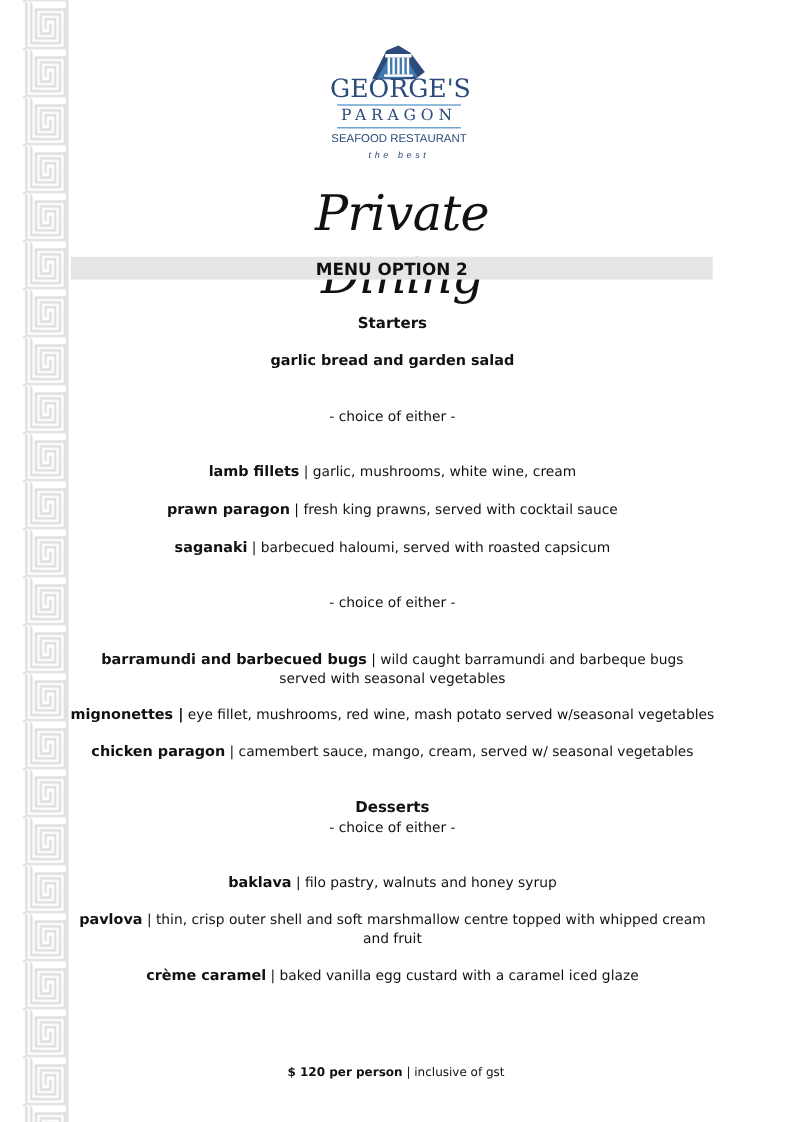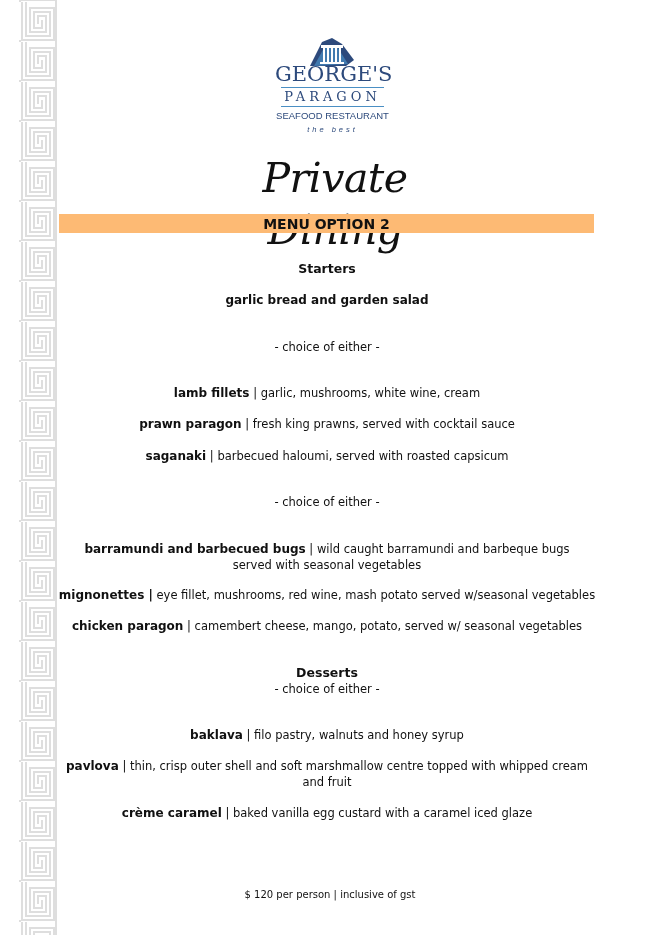--- a/index.html
+++ b/index.html
@@ -7,30 +7,30 @@
   .border-strip { position:absolute; left:18px; top:0; width:40px; height:935px; overflow:hidden; }
   .border-strip svg { display:block; }
   .logo { position:absolute; left:275px; top:34px; width:115px; height:106px; text-align:center; }
   .logo .temple { position:absolute; left:33px; top:2px; width:48px; height:34px; }
   .logo .brand-1 { position:absolute; left:0; top:28px; width:115px; font-family:"DejaVu Serif", serif; font-size:21px; color:#2d4a7c; letter-spacing:0px; line-height:24px; }
   .logo .rule { position:absolute; left:6px; width:103px; height:1px; background:#4a8fc4; }
   .logo .brand-2 { position:absolute; left:0; top:55px; width:115px; font-family:"DejaVu Serif", serif; font-size:13px; color:#2d4a7c; letter-spacing:4px; line-height:16px; }
   .logo .brand-3 { position:absolute; left:0; top:76px; width:115px; font-family:"Liberation Sans", sans-serif; font-size:9.5px; color:#2d4a7c; line-height:12px; }
   .logo .tagline { position:absolute; left:0; top:91px; width:115px; font-family:"Liberation Sans", sans-serif; font-style:italic; font-size:7.5px; color:#2d4a7c; letter-spacing:3px; line-height:10px; }
   .script-title { position:absolute; left:190px; top:152px; width:290px; text-align:center; font-family:"DejaVu Serif", serif; font-style:italic; font-size:41px; color:#111; line-height:52px; letter-spacing:-0.5px; }
-  .banner { position:absolute; left:59px; top:214px; width:535px; height:19px; background:#fdba74; text-align:center; }
+  .banner { position:absolute; left:59px; top:214px; width:535px; height:19px; background:#e5e5e5; text-align:center; }
   .banner span { font-family:"DejaVu Sans", sans-serif; font-weight:bold; font-size:14px; line-height:19px; color:#111; }
   .menu { position:absolute; left:62px; width:530px; text-align:center; font-family:"DejaVu Sans", sans-serif; font-size:12px; line-height:16px; }
   .menu b { font-weight:bold; }
   .section-head { font-weight:bold; font-size:12.5px; }
   .small { font-size:11.5px; }
   .dish { font-size:11.5px; }
   .dish .name { font-weight:bold; font-size:12px;margin-top:19px; }
   .price { position:absolute; left:180px; top:888px; width:300px; text-align:center; font-size:10px; line-height:14px; }
-  .price .amount { font-weight:normal; }
+  .price .amount { font-weight:bold; }
 </style>
 </head>
 <body>
 
 <div class="border-strip">
   <svg width="40" height="935" viewBox="0 0 40 935" xmlns="http://www.w3.org/2000/svg">
     <defs>
       <pattern id="meander" x="0" y="2" width="40" height="40" patternUnits="userSpaceOnUse">
         <g fill="none" stroke="#dedede" stroke-width="2">
           <path d="M4 0 V38 H36 V6 H12 V30 H28 V14 H20 V22"></path>
@@ -92,21 +92,21 @@
 <div class="menu" style="top:494px;">
   <div class="small">- choice of either -</div>
 </div>
 <div class="menu dish" style="top:541px; left:64px; width:526px;">
   <span class="name">barramundi and barbecued bugs</span><span> | </span><span>wild caught barramundi and barbeque bugs served with seasonal vegetables</span>
 </div>
 <div class="menu dish" style="top:587px; left:52px; width:550px;">
   <span class="name">mignonettes |</span><span> </span><span>eye fillet, mushrooms, red wine, mash potato served w/seasonal vegetables</span>
 </div>
 <div class="menu dish" style="top:618px;">
-  <span class="name">chicken paragon</span><span> | </span><span>camembert cheese, mango, potato, served w/ seasonal vegetables</span>
+  <span class="name">chicken paragon</span><span> | </span><span>camembert sauce, mango, cream, served w/ seasonal vegetables</span>
 </div>
 
 <div class="menu" style="top:665px;">
   <div class="section-head">Desserts</div>
   <div class="small">- choice of either -</div>
 </div>
 <div class="menu dish" style="top:727px;">
   <span class="name">baklava</span><span> | </span><span>filo pastry, walnuts and honey syrup</span>
 </div>
 <div class="menu dish" style="top:758px; left:64px; width:526px;">

